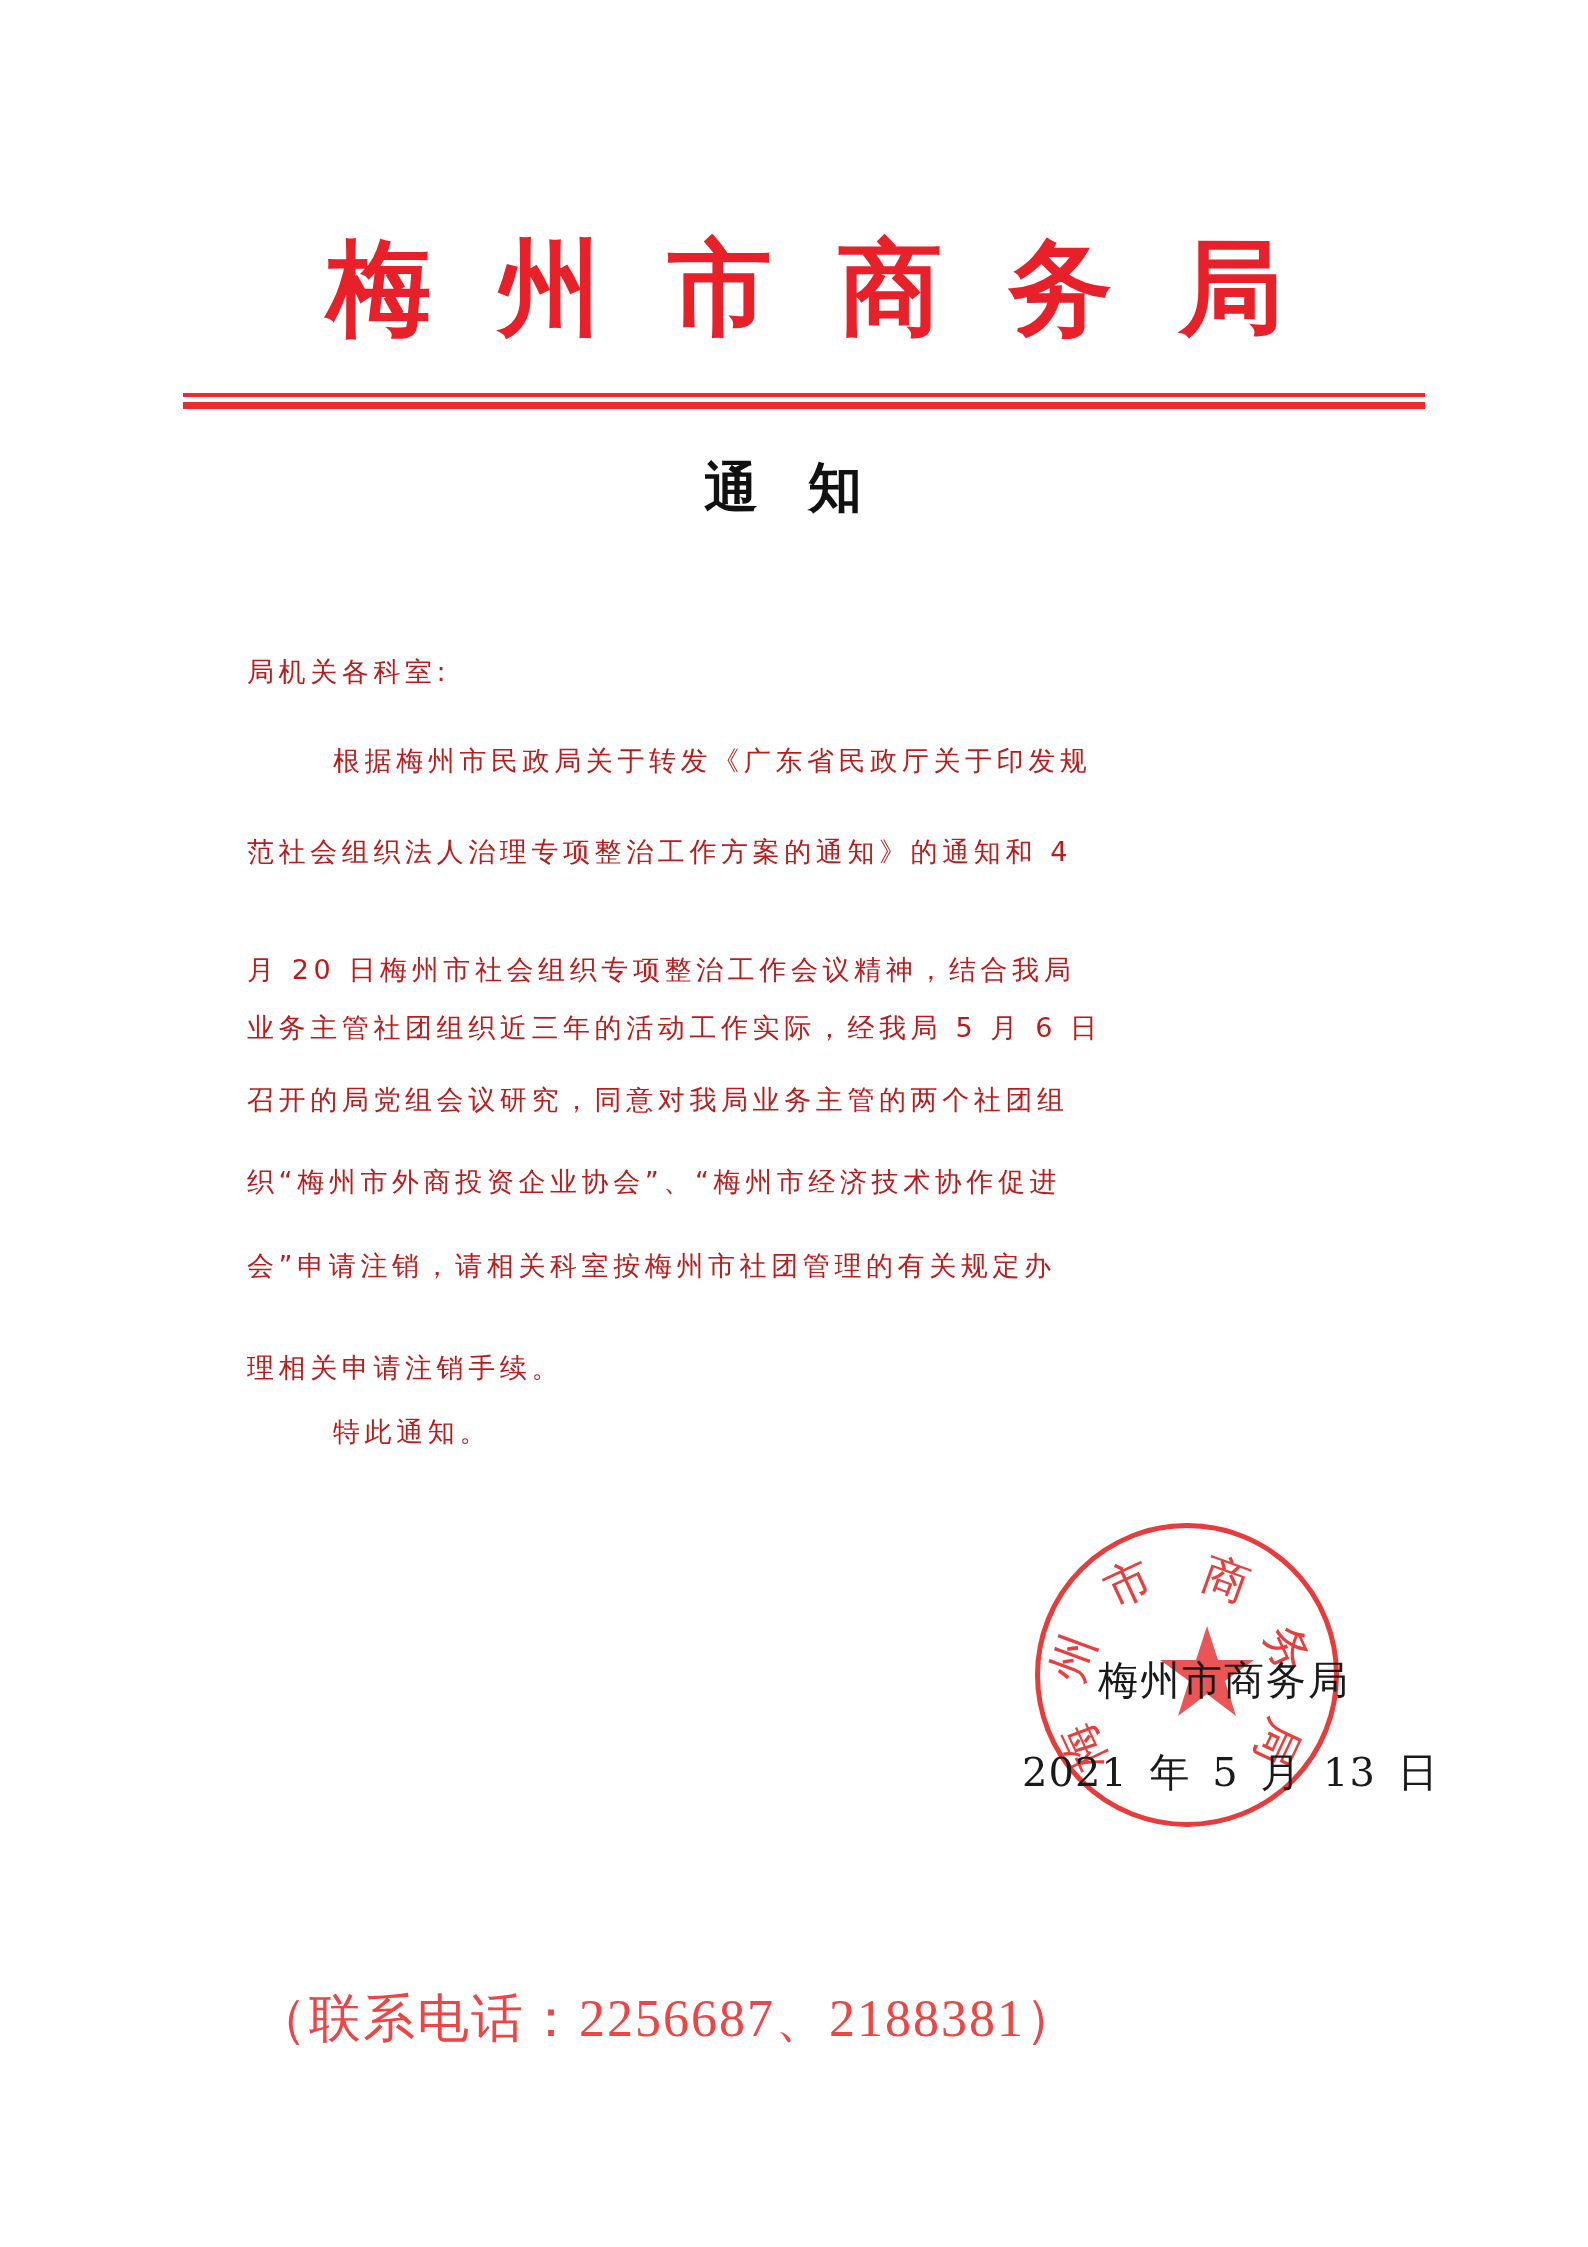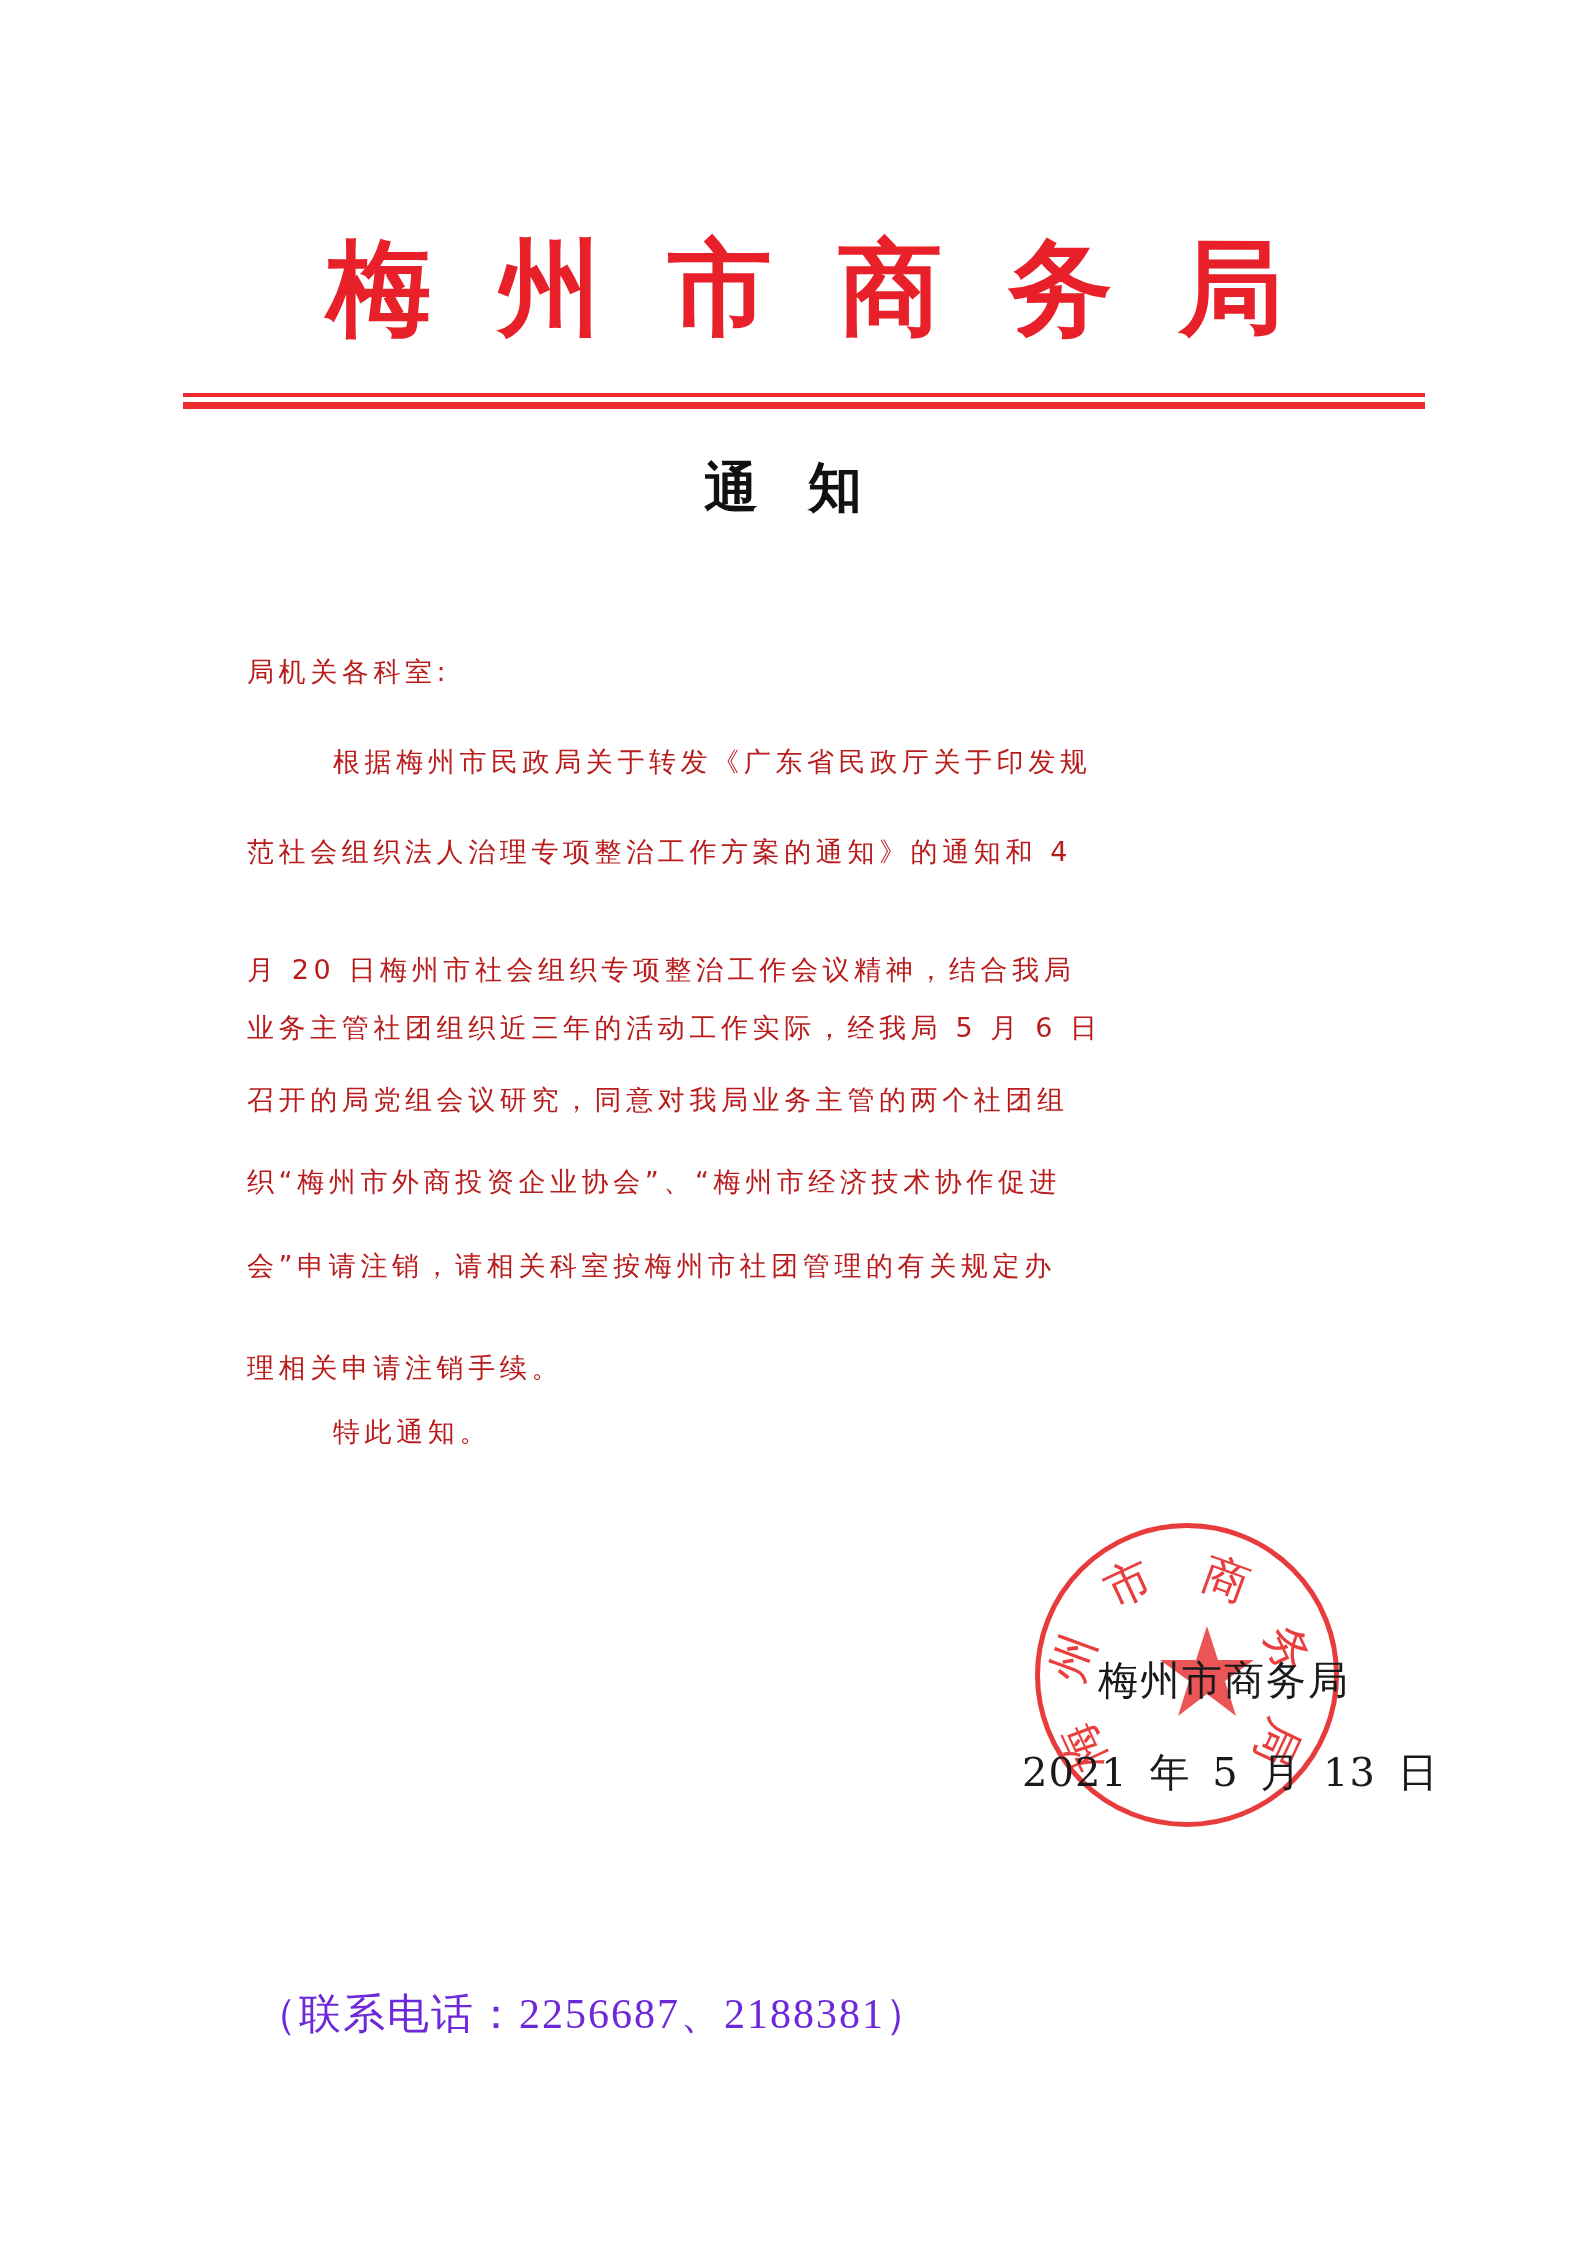--- a/index.html
+++ b/index.html
@@ -27,21 +27,21 @@
     .stamp-star { position: absolute; left: 1157px; top: 1622px; width: 100px; height: 100px; }
     .stamp-char { position: absolute; font-family: "DejaVu Sans", sans-serif; font-size: 46px;
                   color: #e62a2a; line-height: 1; opacity: 0.9; }
 
     .sig-org { position: absolute; left: 1098px; top: 1660px; font-family: "DejaVu Serif", serif;
                font-size: 40px; color: #1a1a1a; letter-spacing: 2px; line-height: 1; white-space: nowrap; }
     .sig-date { position: absolute; left: 1022px; top: 1752px; font-family: "DejaVu Serif", serif;
                 font-size: 40px; color: #1a1a1a; letter-spacing: 1px; word-spacing: 8px; line-height: 1; white-space: nowrap; }
 
     .contact { position: absolute; left: 255px; top: 1993px; font-family: "Liberation Serif", serif;
-               font-size: 42px; color: #6d28d9; line-height: 1; letter-spacing: 2px; white-space: nowrap; }
+               font-size: 52px; color: #ef4444; line-height: 1; letter-spacing: 2px; white-space: nowrap; }
   </style>
 </head>
 <body>
 
 <div class="page">
 
   <div class="letterhead">
     <span>梅</span>
     <span>州</span>
     <span>市</span>
@@ -50,21 +50,21 @@
     <span>局</span>
   </div>
 
   <div class="rule-thin"></div>
   <div class="rule-thick"></div>
 
   <div class="doc-title">通知</div>
 
   <div class="line" style="top:658px;">局机关各科室:</div>
 
-  <div class="line" style="top:748px; left:333px;">根据梅州市民政局关于转发《广东省民政厅关于印发规</div>
+  <div class="line" style="top:748px; left:333px;font-family:Liberation Serif, serif;">根据梅州市民政局关于转发《广东省民政厅关于印发规</div>
   <div class="line" style="top:838px;">范社会组织法人治理专项整治工作方案的通知》的通知和 4</div>
   <div class="line" style="top:956px;">月 20 日梅州市社会组织专项整治工作会议精神，结合我局</div>
   <div class="line" style="top:1002px;margin-top:12px;">业务主管社团组织近三年的活动工作实际，经我局 5 月 6 日</div>
   <div class="line" style="top:1086px;">召开的局党组会议研究，同意对我局业务主管的两个社团组</div>
   <div class="line" style="top:1168px;">织“梅州市外商投资企业协会”、“梅州市经济技术协作促进</div>
   <div class="line" style="top:1252px;">会”申请注销，请相关科室按梅州市社团管理的有关规定办</div>
   <div class="line" style="top:1334px;margin-top:20px;">理相关申请注销手续。</div>
 
   <div class="line" style="top:1418px; left:333px;">特此通知。</div>
 

